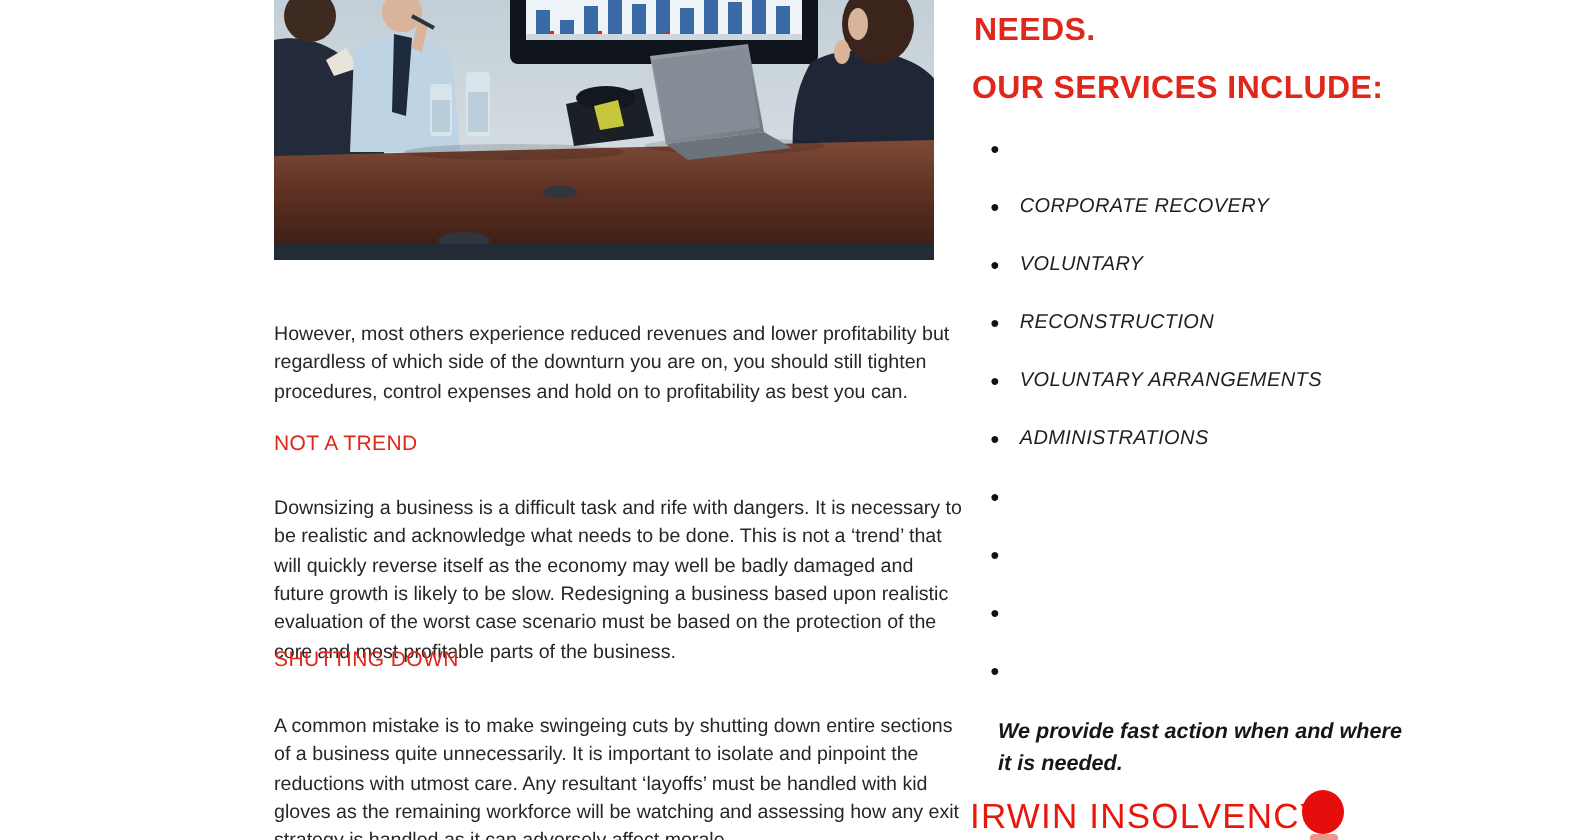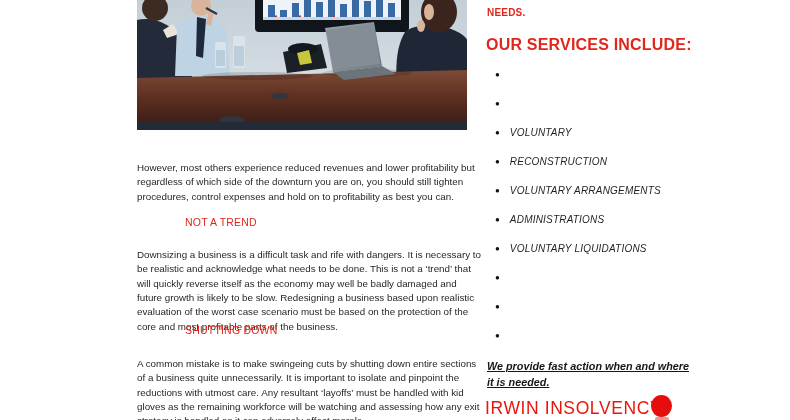--- a/index.html
+++ b/index.html
@@ -11,49 +11,49 @@
   .photo{position:absolute;left:137px;top:0;width:330px;height:130px;overflow:hidden;}
   
   .para{
     position:absolute;left:137px;width:345px;
     font-size:9.8px;line-height:14.4px;letter-spacing:0px;color:#272727;
   }
   .p1{top:151px;}
   .p2{top:238px;}
   .p3{top:347px;}
   .red-heading{
-    position:absolute;left:137px;color:#e0271b;font-size:10.5px;letter-spacing:.2px;margin-left:48px;
+    position:absolute;left:137px;color:#e0271b;font-size:10.5px;letter-spacing:.2px;
   }
   .h1{top:216px;}
   .h2{top:324px;}
   
   .needs{
     position:absolute;left:487px;top:7px;color:#e0271b;
-    font-size:10px;font-weight:bold;letter-spacing:.2px;
+    font-size:16px;font-weight:bold;letter-spacing:.2px;
   }
   .services-heading{
     position:absolute;left:486px;top:36px;color:#e0271b;
     font-size:16px;font-weight:bold;letter-spacing:.2px;
   }
   .services-list{
     position:absolute;left:495px;top:69px;margin:0;padding:0;list-style:none;
   }
   .service-item{
     height:29px;display:flex;align-items:flex-start;
   }
   .bullet-dot{
     font-size:8px;line-height:12px;color:#111111;margin-right:10px;font-style:normal;
   }
   .service-label{
     font-size:10px;font-style:italic;color:#1f1f1f;letter-spacing:.2px;line-height:12px;
   }
   .tagline{
-    position:absolute;left:487px;top:358px;width:240px;
+    position:absolute;left:499px;top:358px;width:240px;
     font-size:10.8px;font-weight:bold;font-style:italic;color:#161616;
-    line-height:16px;white-space:pre-line;text-decoration:underline;
+    line-height:16px;white-space:pre-line;
   }
   .brand{
     position:absolute;left:485px;top:398px;color:#e8170c;
     font-size:17.5px;letter-spacing:.6px;font-weight:normal;white-space:nowrap;
   }
   .logo-dot{
     position:absolute;left:651px;top:395px;width:21px;height:22px;
     border-radius:50%;background:#e60d0d;
   }
   .logo-dot-sliver{
@@ -159,40 +159,40 @@
   <p class="para p3">A common mistake is to make swingeing cuts by shutting down entire sections of a business quite unnecessarily.  It is important to isolate and pinpoint the reductions with utmost care.  Any resultant ‘layoffs’ must be handled with kid gloves as the remaining workforce will be watching and assessing how any exit strategy is handled as it can adversely affect morale.</p>
 
   <div class="needs">NEEDS.</div>
   <div class="services-heading">OUR SERVICES INCLUDE:</div>
   <ul class="services-list">
       <li class="service-item">
         <span class="bullet-dot">●</span>
       </li>
       <li class="service-item">
         <span class="bullet-dot">●</span>
+        <span class="service-label">CORPORATE RECOVERY</span>
       </li>
       <li class="service-item">
         <span class="bullet-dot">●</span>
         <span class="service-label">VOLUNTARY</span>
       </li>
       <li class="service-item">
         <span class="bullet-dot">●</span>
         <span class="service-label">RECONSTRUCTION</span>
       </li>
       <li class="service-item">
         <span class="bullet-dot">●</span>
         <span class="service-label">VOLUNTARY ARRANGEMENTS</span>
       </li>
       <li class="service-item">
         <span class="bullet-dot">●</span>
         <span class="service-label">ADMINISTRATIONS</span>
       </li>
       <li class="service-item">
         <span class="bullet-dot">●</span>
-        <span class="service-label">VOLUNTARY LIQUIDATIONS</span>
       </li>
       <li class="service-item">
         <span class="bullet-dot">●</span>
       </li>
       <li class="service-item">
         <span class="bullet-dot">●</span>
       </li>
       <li class="service-item">
         <span class="bullet-dot">●</span>
       </li>

